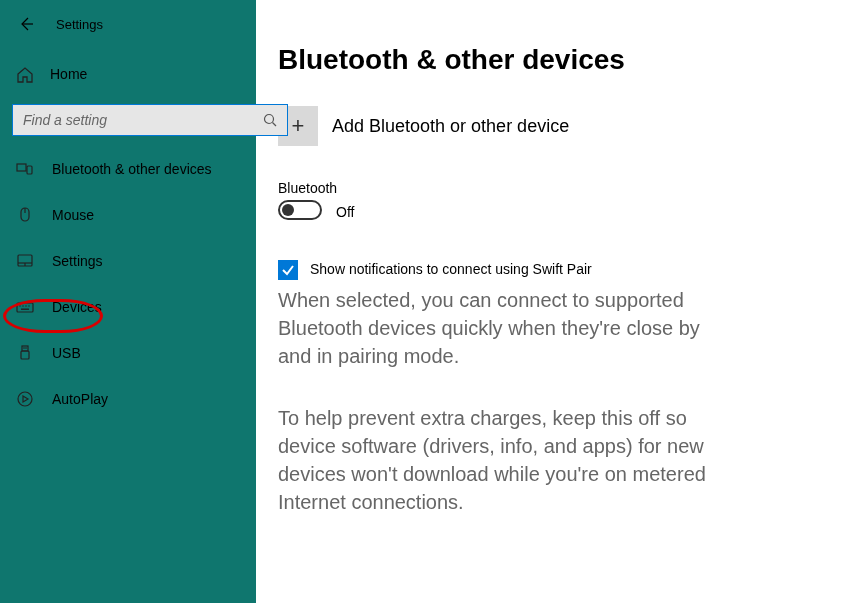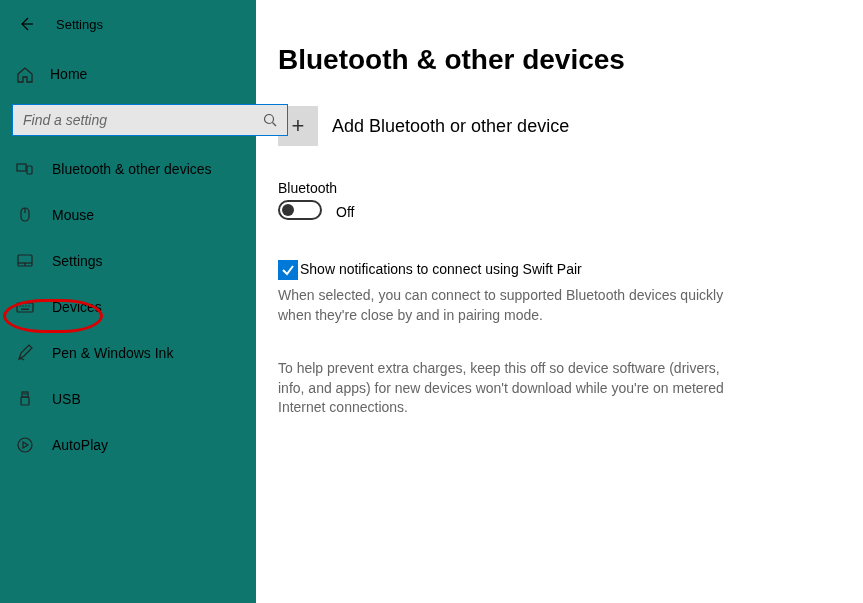--- a/index.html
+++ b/index.html
@@ -121,31 +121,31 @@
     background: #fff;
   }
   .toggle .knob {
     width: 12px; height: 12px;
     background: #333;
     border-radius: 50%;
     position: absolute;
     left: 2px; top: 2px;
   }
   .toggle-text { font-size: 14px; }
-  .check-row { display:flex; align-items:flex-start; gap: 2px; margin-bottom: 6px; }
+  .check-row { display:flex; align-items:flex-start; gap: 12px; margin-bottom: 6px; }
   .checkbox {
     width: 20px; height: 20px;
     background: #0078d7;
     display:flex; align-items:center; justify-content:center;
     color:#fff;
     flex-shrink: 0;
     cursor:pointer;
   }
   .check-label { font-size: 14px; padding-top:1px; }
-  .help-text { font-size: 14px; color: #666; margin-left: 0; margin-top: 6px; margin-bottom: 34px; max-width: 460px; line-height: 1.4; }
+  .help-text { font-size: 20px; color: #666; margin-left: 0; margin-top: 6px; margin-bottom: 34px; max-width: 460px; line-height: 1.4; }
   svg { display:block; }
 </style>
 </head>
 <body>
 
 <div class="sidebar">
   <div class="titlebar">
     <div class="back-btn">
       <svg width="16" height="16" viewBox="0 0 16 16">
           <path d="M10 2 L4 8 L10 14" stroke="#000" stroke-width="1.2" fill="none"></path>
@@ -215,29 +215,20 @@
             <circle cx="10" cy="8" r="0.7" fill="#222"></circle>
             <circle cx="13" cy="8" r="0.7" fill="#222"></circle>
             <rect x="5" y="10.5" width="8" height="1.4" fill="#222"></rect>
           </svg>
         </span>
       <span>Devices</span>
     </div>
     <div class="nav-item">
       <span class="icon">
           <svg width="18" height="18" viewBox="0 0 18 18">
-            <path d="M3 15 L5 9 L13 1 L16 4 L8 12 Z" fill="none" stroke="#222" stroke-width="1.2"></path>
-            <path d="M3 15 Q6 14 8 16" fill="none" stroke="#222" stroke-width="1.2"></path>
-          </svg>
-        </span>
-      <span>Pen &amp; Windows Ink</span>
-    </div>
-    <div class="nav-item">
-      <span class="icon">
-          <svg width="18" height="18" viewBox="0 0 18 18">
             <rect x="6" y="2" width="6" height="5" fill="none" stroke="#222" stroke-width="1.2"></rect>
             <rect x="5" y="7" width="8" height="8" rx="1" fill="none" stroke="#222" stroke-width="1.2"></rect>
             <line x1="8" y1="3" x2="8" y2="5" stroke="#222"></line>
             <line x1="10" y1="3" x2="10" y2="5" stroke="#222"></line>
           </svg>
         </span>
       <span>USB</span>
     </div>
     <div class="nav-item">
       <span class="icon">

